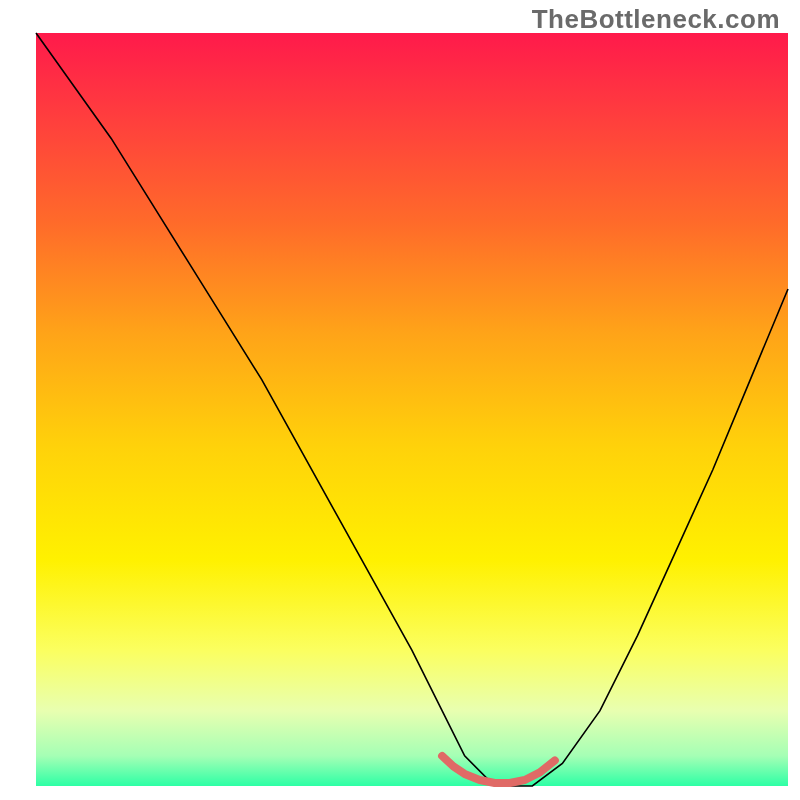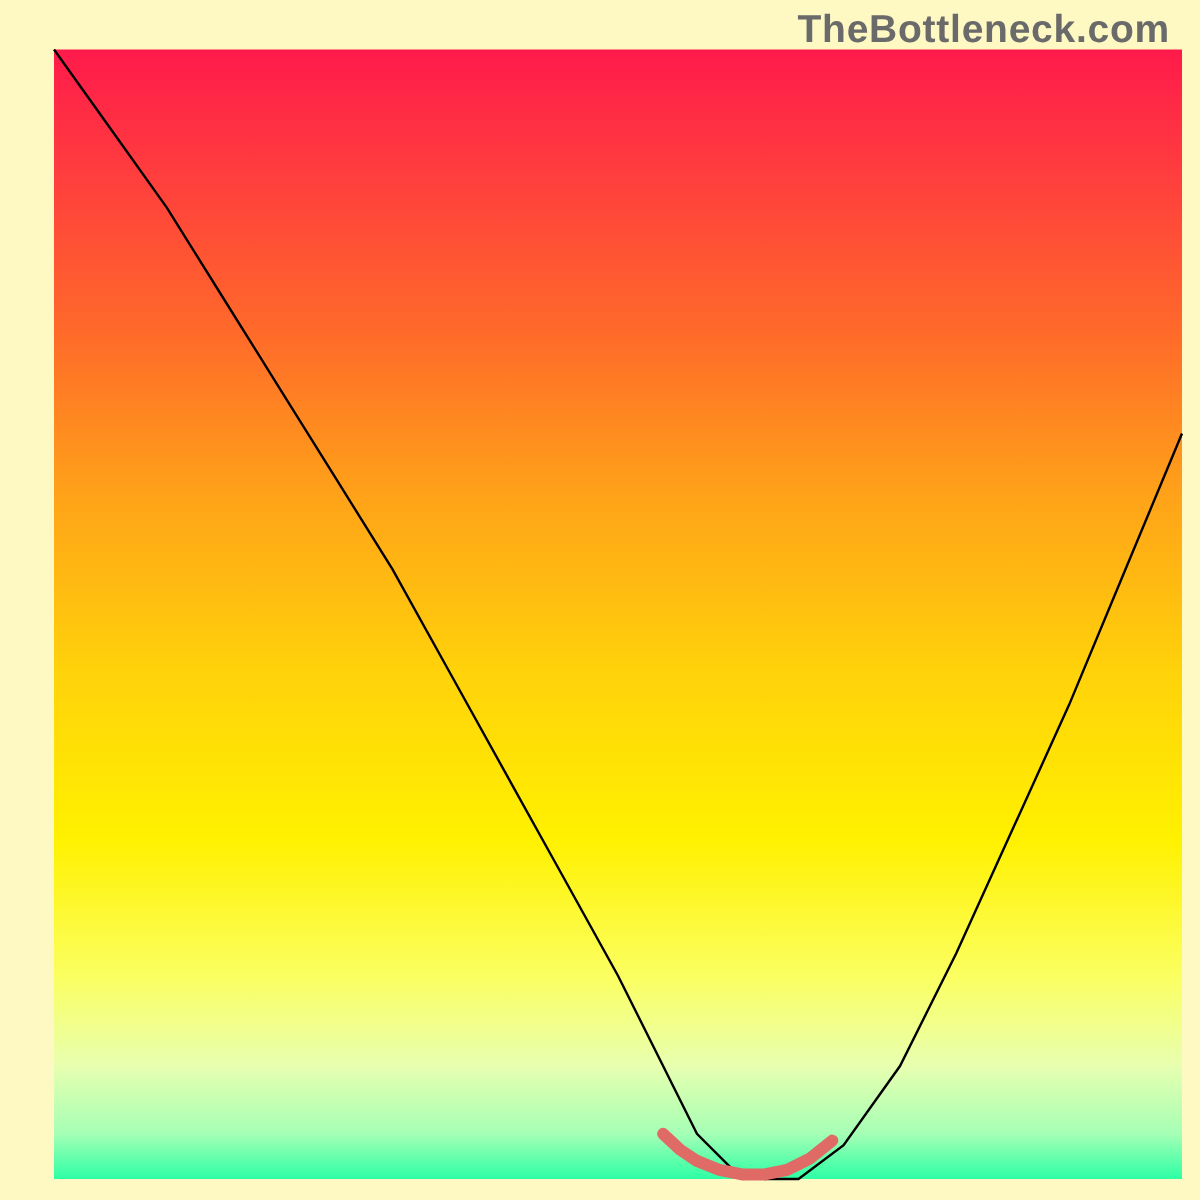--- a/index.html
+++ b/index.html
@@ -7,21 +7,21 @@
     padding: 0;
     width: 800px;
     height: 800px;
     background: #000;
     overflow: hidden;
   }
   .container {
     position: relative;
     width: 800px;
     height: 800px;
-    background: #fef9c3;
+    background: #ffffff;
   }
   .watermark {
     position: absolute;
     top: 4px;
     right: 20px;
     font-family: Arial, Helvetica, sans-serif;
     font-size: 26px;
     font-weight: 600;
     color: #6a6a6a;
     letter-spacing: 0.5px;

